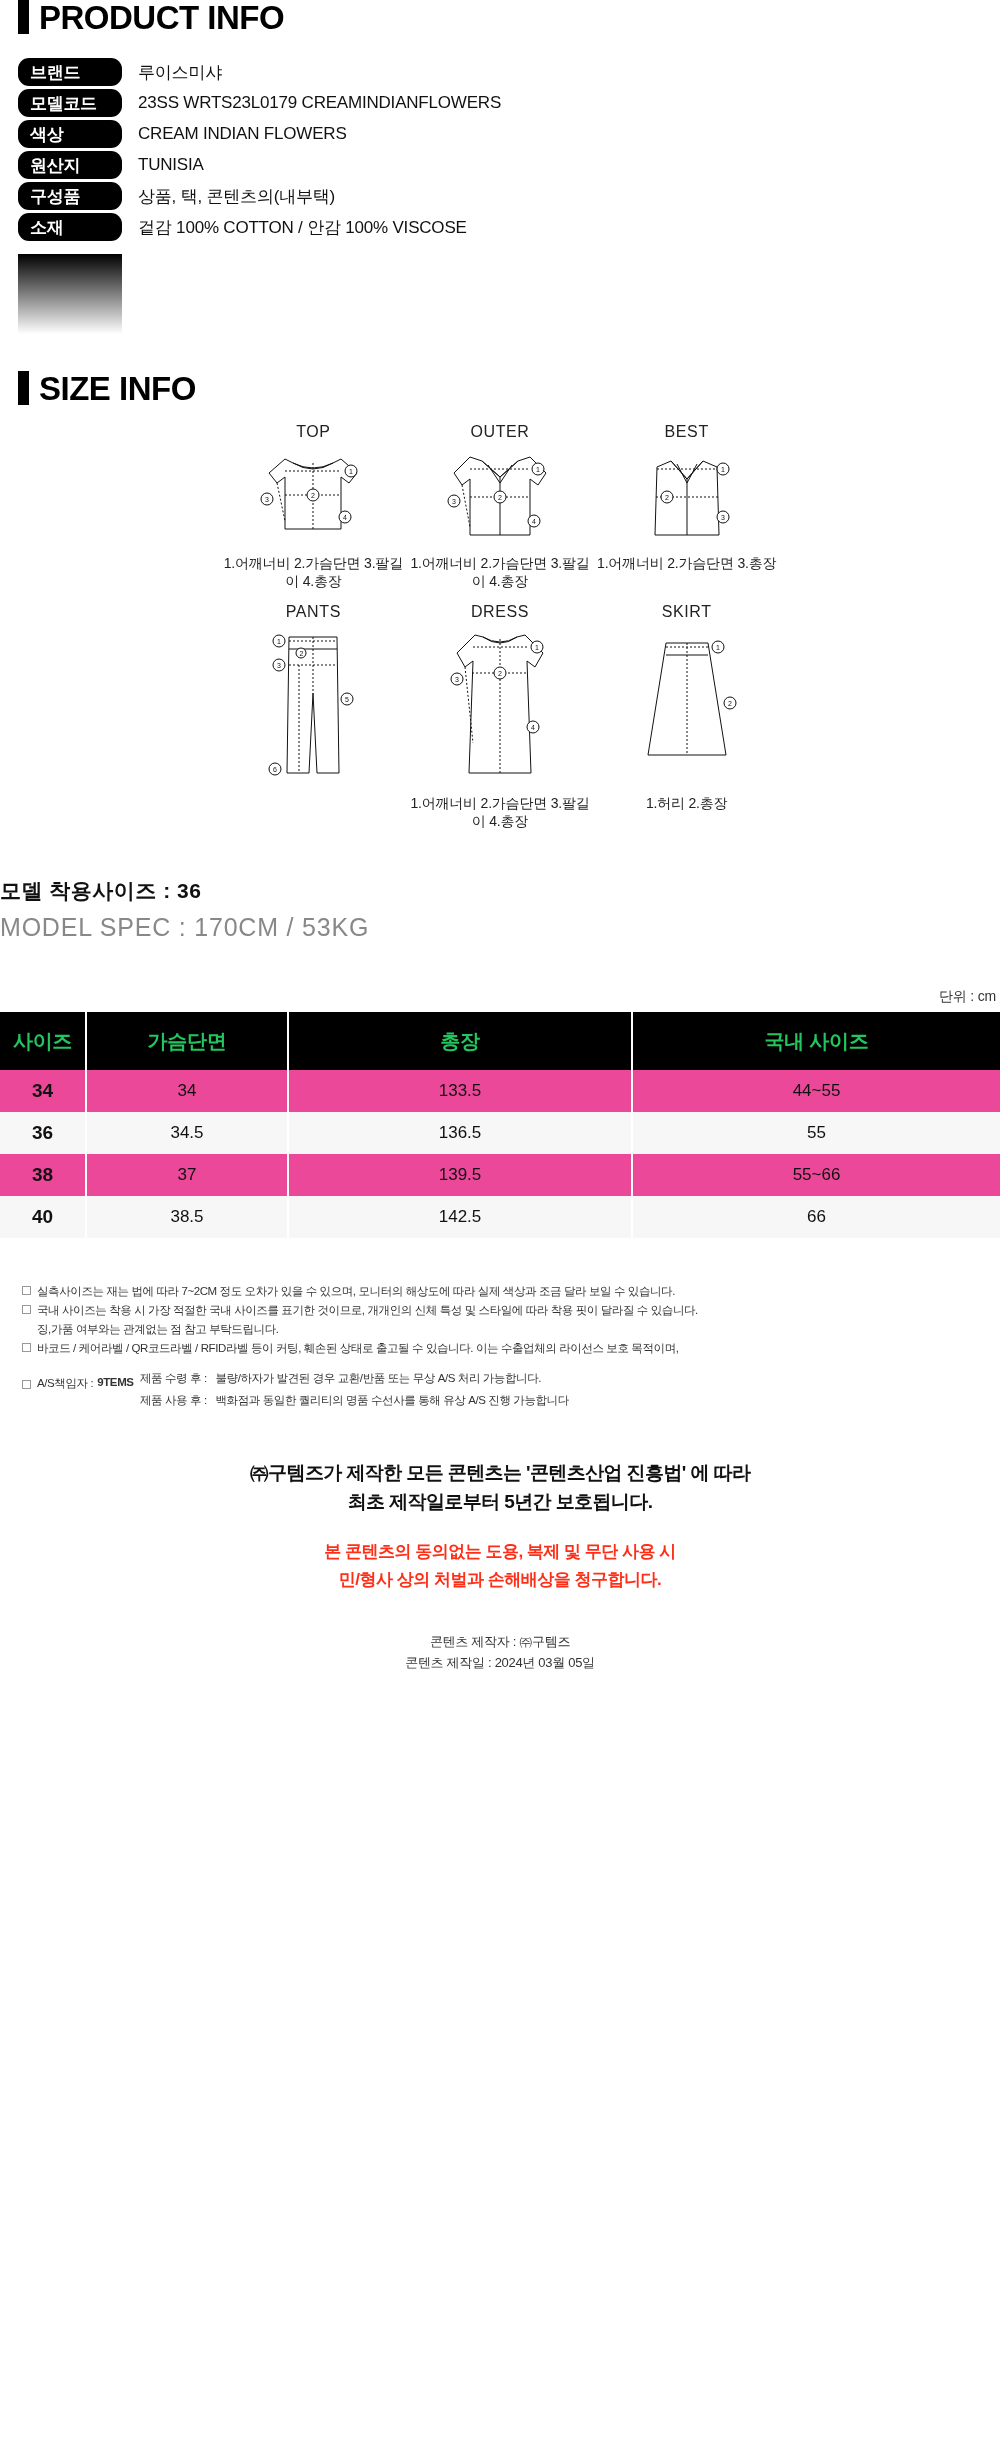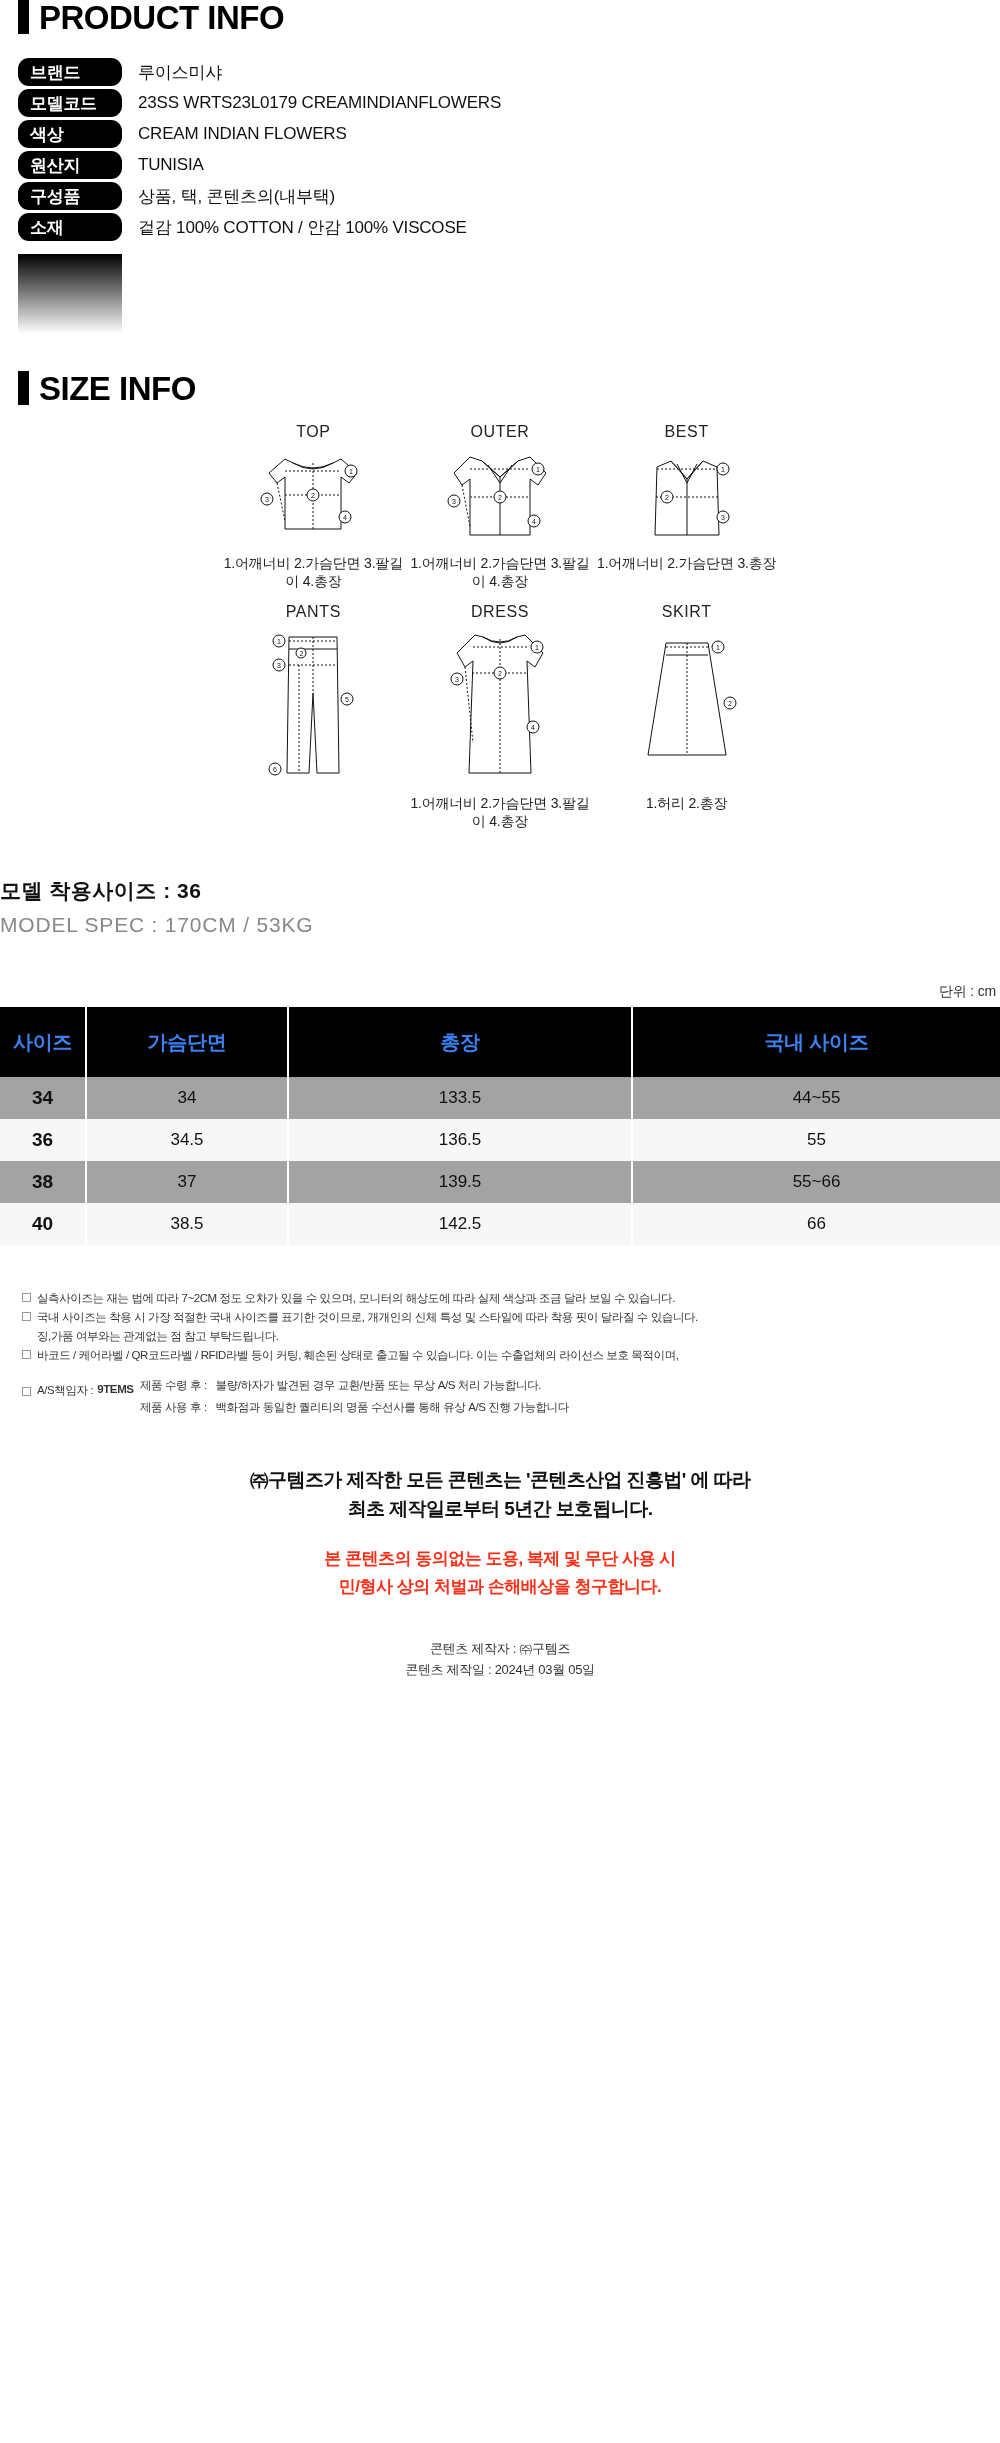--- a/index.html
+++ b/index.html
@@ -114,21 +114,21 @@
     text-align: left;
     margin-top: 46px;
   }
   .model-spec .line1 {
     font-size: 21px;
     font-weight: bold;
     letter-spacing: 0.5px;
     color: #111;
   }
   .model-spec .line2 {
-    font-size: 21px;
+    font-size: 25px;
     color: #888;
     letter-spacing: 0.8px;
     margin-top: 8px;
   }
 
   .unit {
     text-align: right;
     padding-right: 4px;
     font-size: 14px;
     color: #333;
@@ -138,41 +138,41 @@
   }
 
   
   table.size-table {
     width: 1000px;
     border-collapse: collapse;
     table-layout: fixed;
   }
   table.size-table th {
     background: #000;
-    color: #3b82f6;
+    color: #22c55e;
     font-size: 20px;
     font-weight: bold;
-    height: 70px;
+    height: 58px;
     letter-spacing: -0.3px;
     border-right: 2px solid #fff;
   }
   table.size-table th:last-child { border-right: 0; }
   table.size-table td {
     height: 42px;
     text-align: center;
     font-size: 17px;
     color: #111;
     border-right: 2px solid #fff;
   }
   table.size-table td:last-child { border-right: 0; }
   table.size-table td.sz {
     font-weight: bold;
     font-size: 19px;
   }
-  table.size-table tr.odd td { background: #a3a3a3; }
+  table.size-table tr.odd td { background: #ec4899; }
   table.size-table tr.even td { background: #f7f7f7; }
 
   
   .notes {
     margin-top: 44px;
     padding-left: 22px;
     padding-right: 22px;
   }
   .note-row {
     display: flex;

